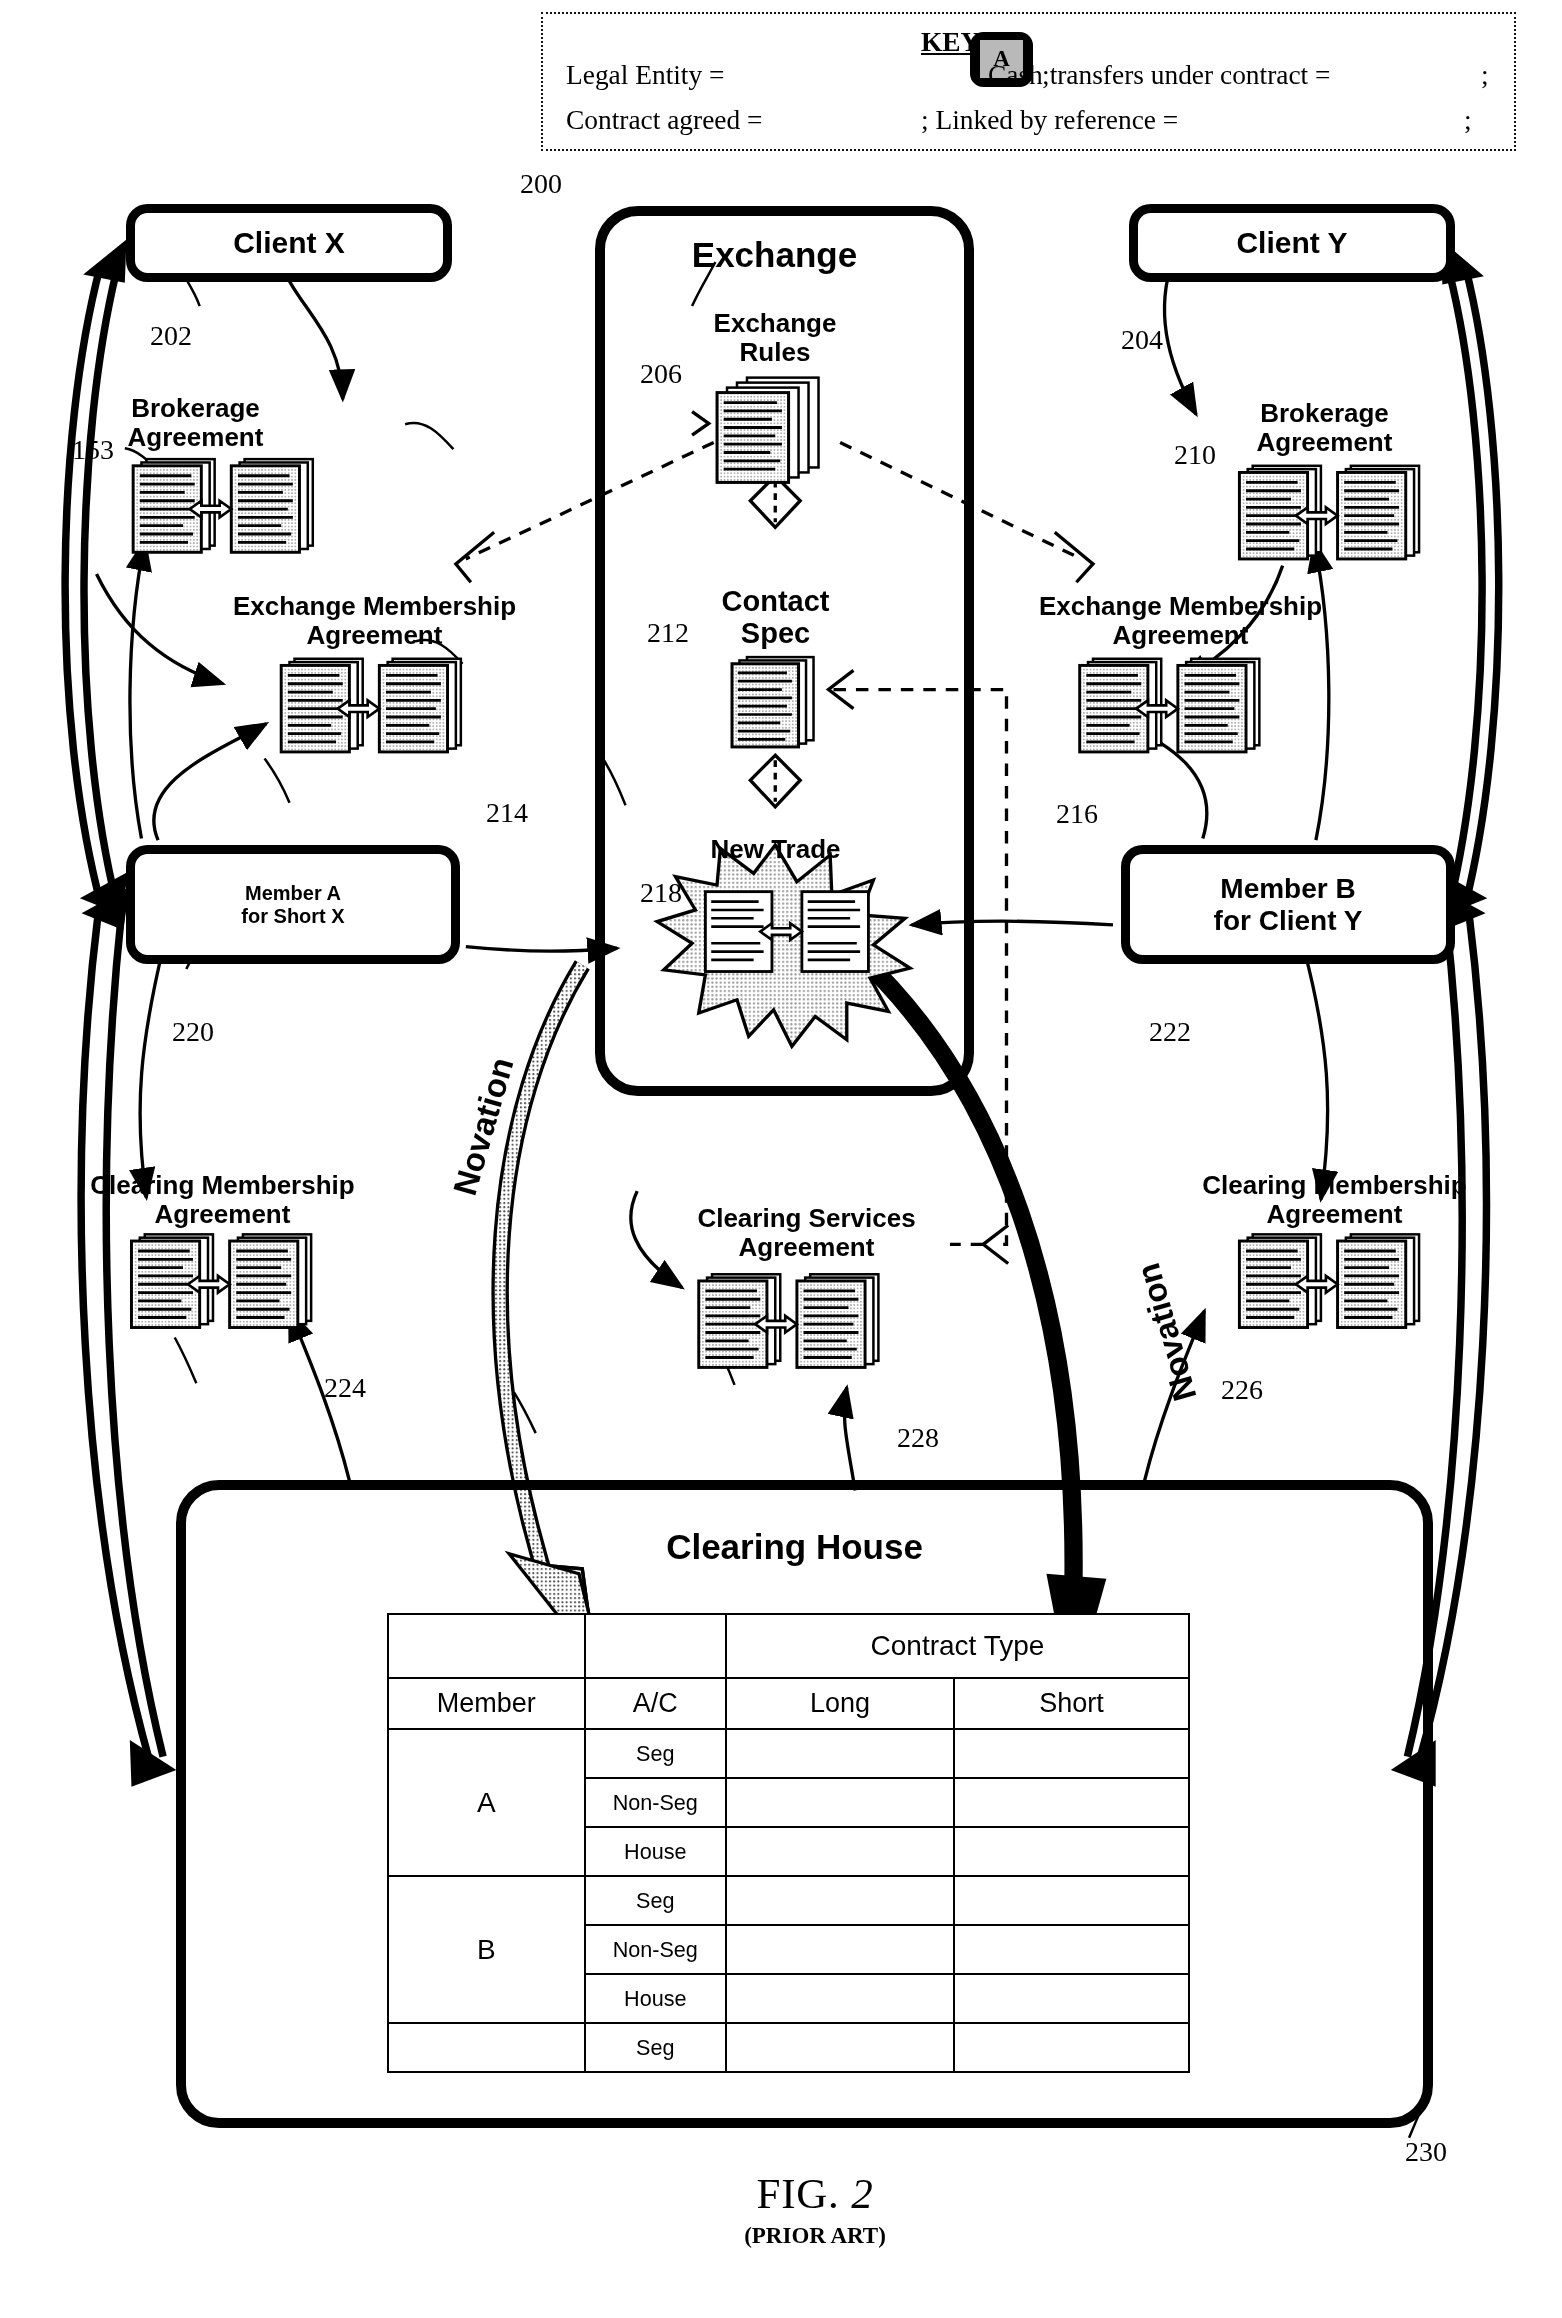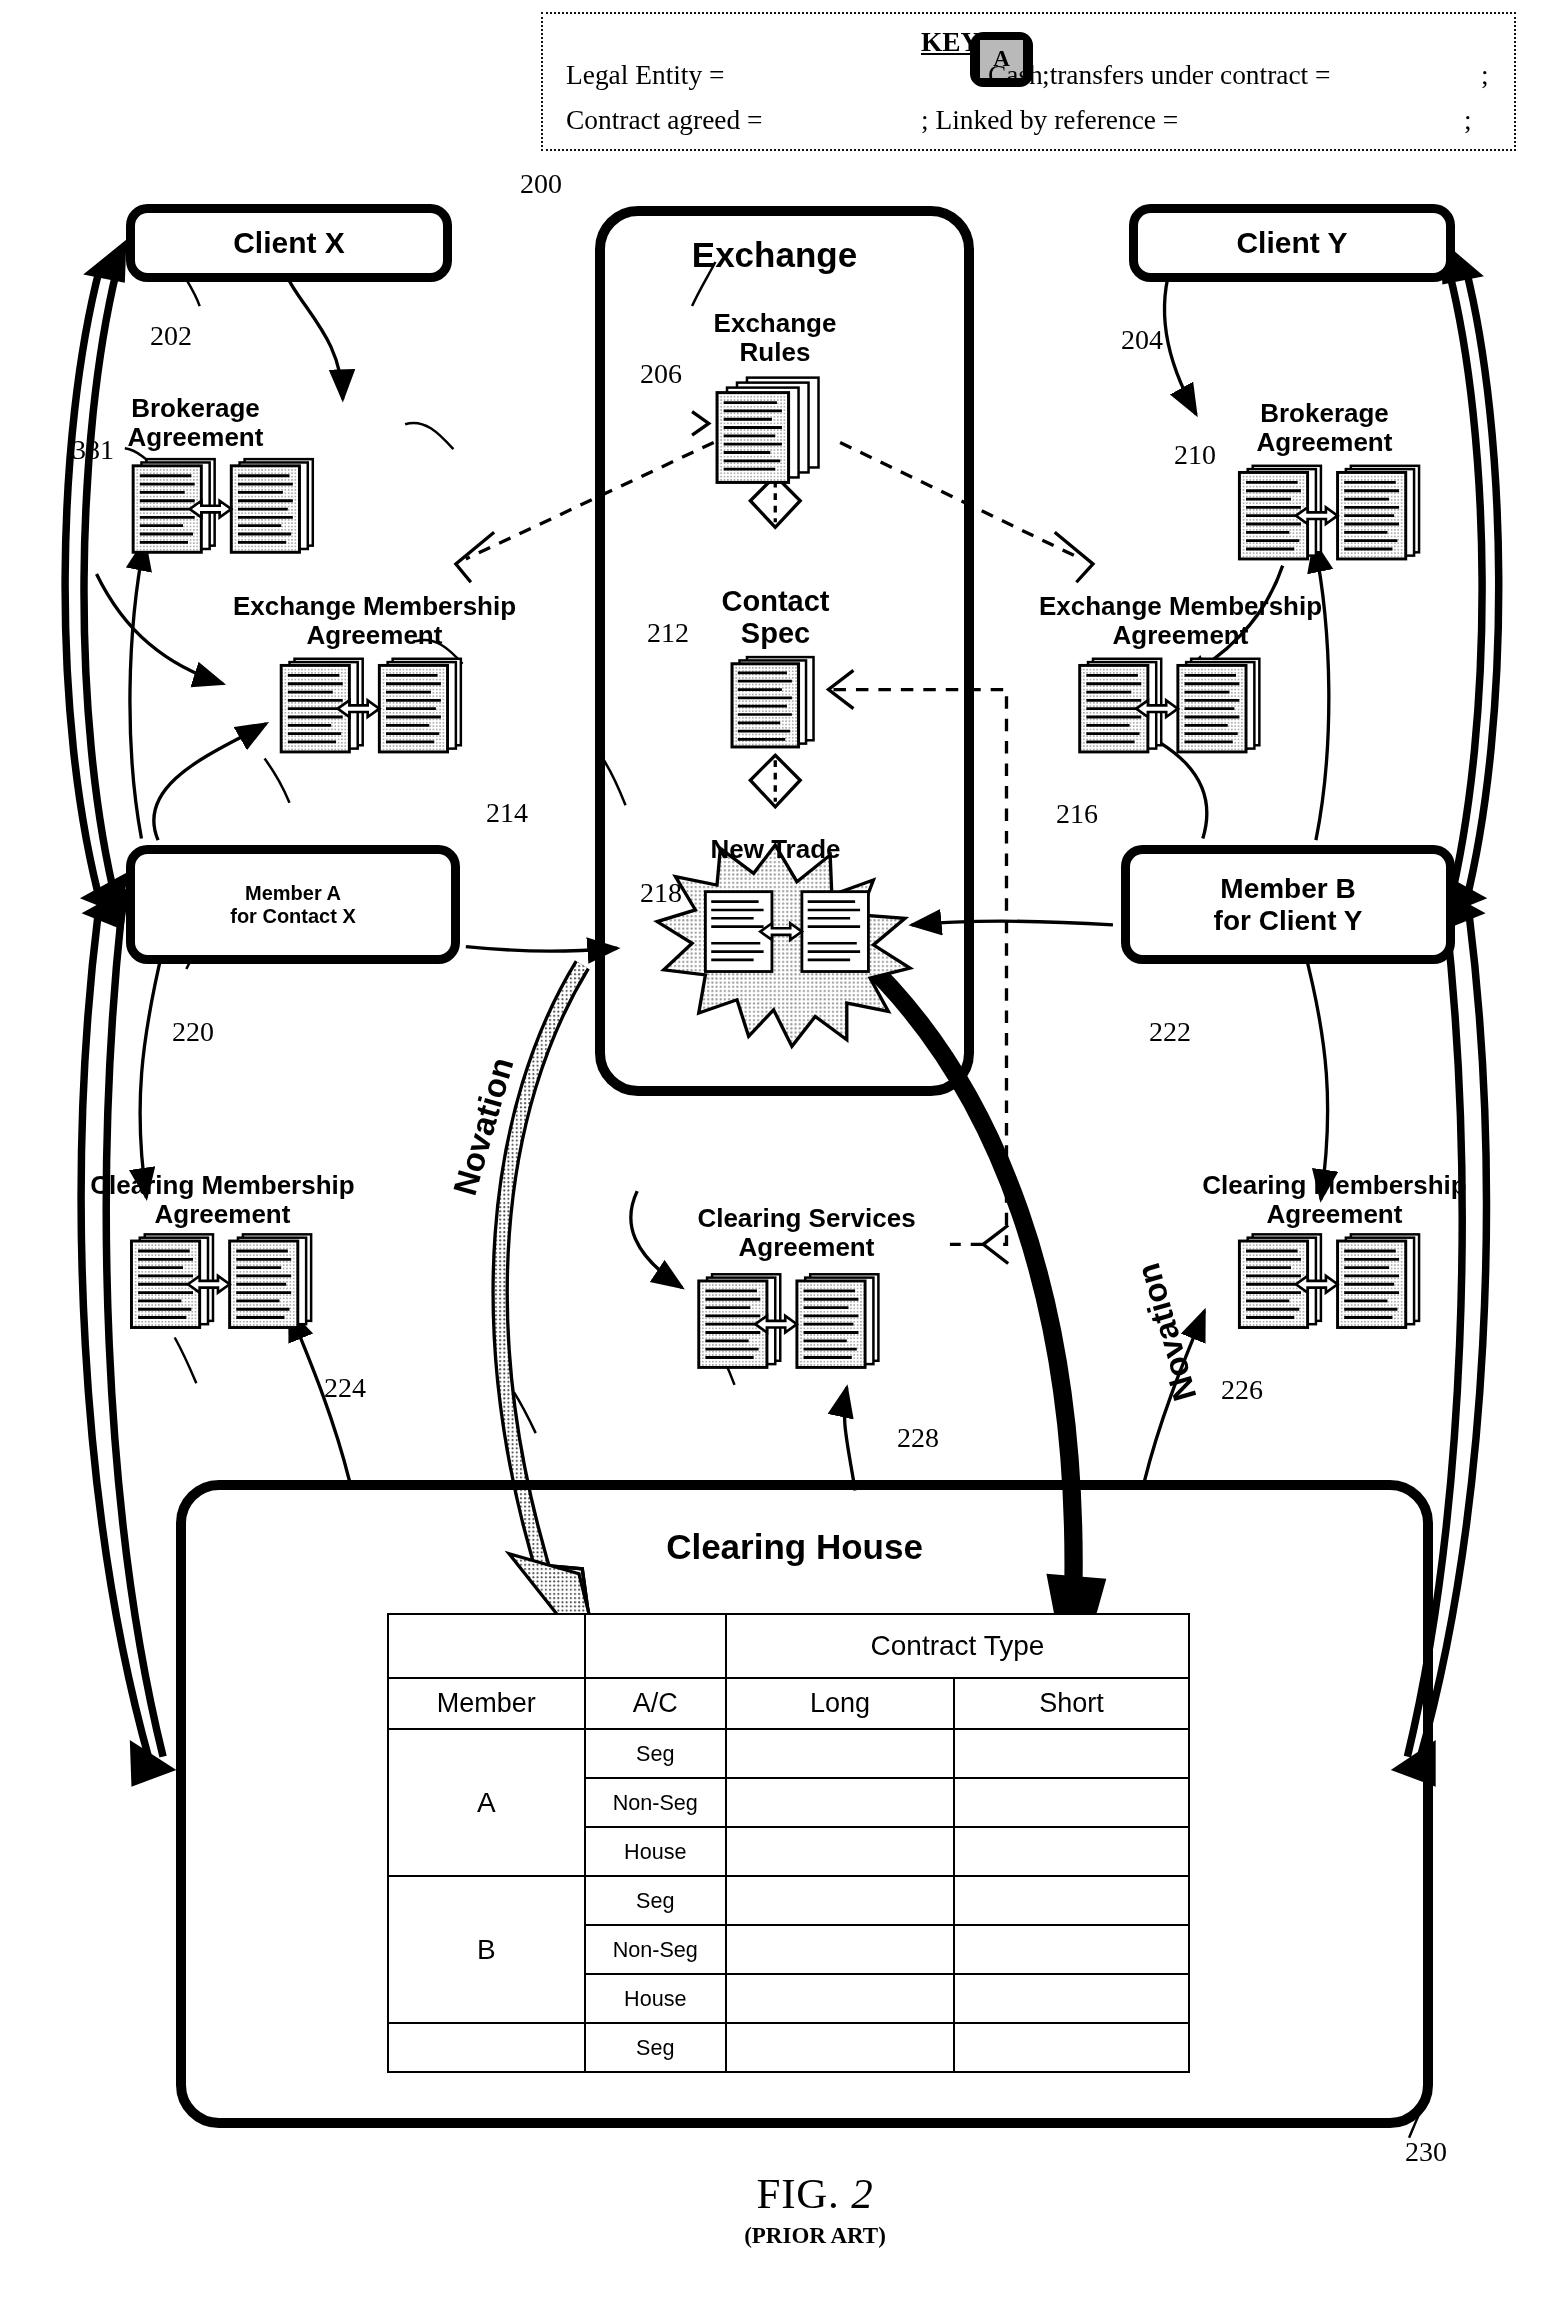--- a/index.html
+++ b/index.html
@@ -375,21 +375,21 @@
 
 <div class="entity" id="client-x" style="left:126px;top:204px;width:308px;height:60px;">
   <span>Client X</span>
 </div>
 <div class="entity" id="client-y" style="left:1129px;top:204px;width:308px;height:60px;">
   <span>Client Y</span>
 </div>
 <div class="entity" id="member-a" style="left:126px;top:845px;width:316px;height:101px;">
   <span>
     <span>Member A</span><br>
-    <span>for Contact X</span>
+    <span>for Short X</span>
   </span>
 </div>
 <div class="entity" id="member-b" style="left:1121px;top:845px;width:316px;height:101px;">
   <span>
     <span>Member B</span><br>
     <span>for Client Y</span>
   </span>
 </div>
 
 <div class="container-box" id="exchange-box"></div>
@@ -440,21 +440,21 @@
   <span>Agreement</span>
 </div>
 
 <div class="nov" style="left:446px;top:1189px;transform:rotate(-74deg);transform-origin:left top;">Novation</div>
 <div class="nov" style="left:1168px;top:1405px;transform:rotate(-106deg);transform-origin:left top;">Novation</div>
 
 <div class="ref" style="left:520px;top:168px;">200</div>
 <div class="ref" style="left:150px;top:320px;">202</div>
 <div class="ref" style="left:1121px;top:324px;">204</div>
 <div class="ref" style="left:640px;top:358px;">206</div>
-<div class="ref" style="left:72px;top:434px;">381</div>
+<div class="ref" style="left:72px;top:434px;">153</div>
 <div class="ref" style="left:1174px;top:439px;">210</div>
 <div class="ref" style="left:647px;top:617px;">212</div>
 <div class="ref" style="left:486px;top:797px;">214</div>
 <div class="ref" style="left:1056px;top:798px;">216</div>
 <div class="ref" style="left:640px;top:877px;">218</div>
 <div class="ref" style="left:172px;top:1016px;">220</div>
 <div class="ref" style="left:1149px;top:1016px;">222</div>
 <div class="ref" style="left:324px;top:1372px;">224</div>
 <div class="ref" style="left:1221px;top:1374px;">226</div>
 <div class="ref" style="left:897px;top:1422px;">228</div>

